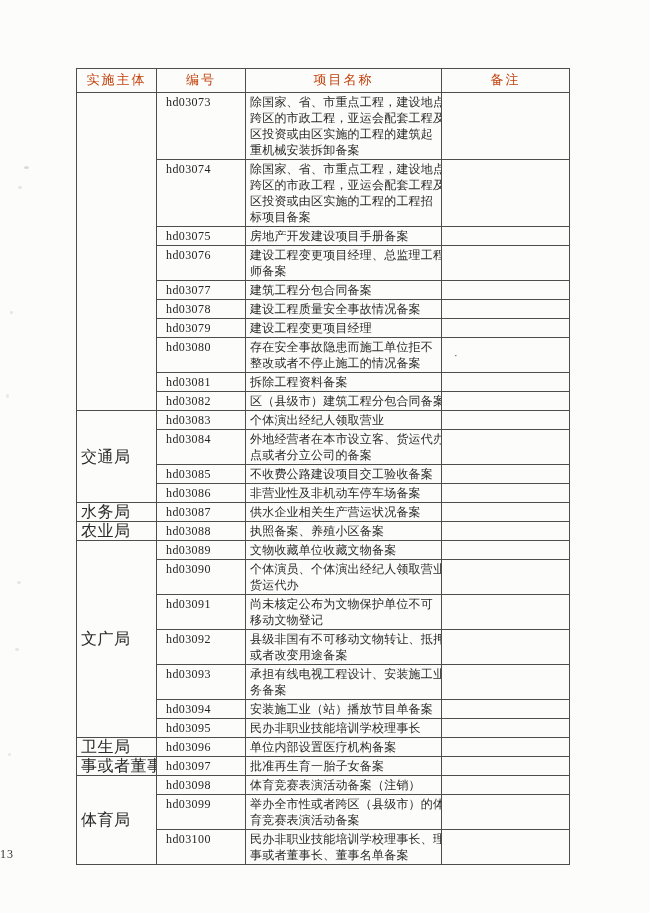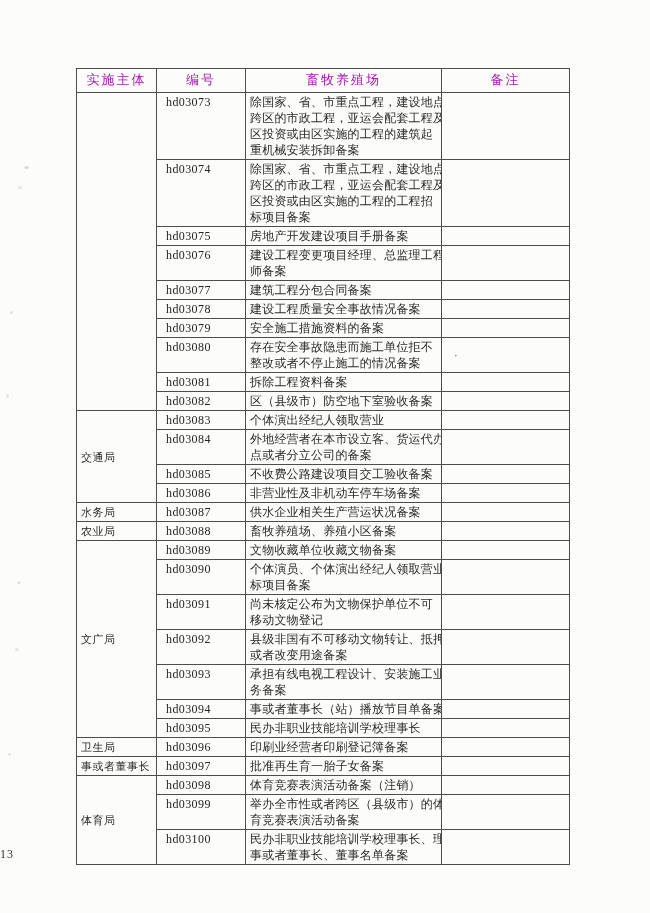--- a/index.html
+++ b/index.html
@@ -35,31 +35,31 @@
     border: 1px solid #4f4d4a;
     margin: 0;
     overflow: hidden;
   }
   .record-table th {
     font-size: 13px;
     font-weight: normal;
     text-align: center;
     padding: 2px 0 3px 0;
     letter-spacing: 2px;
-    color: #a21caf;
+    color: #c2410c;
   }
   .record-table td {
     font-size: 12px;
     line-height: 16px;
     vertical-align: top;
   }
   td.agency {
     vertical-align: middle;
     padding: 1px 2px 1px 4px;
-    font-size: 11px;
+    font-size: 16px;
     white-space: pre;
     letter-spacing: 0.5px;
   }
   td.code {
     padding: 1px 2px 1px 9px;
     letter-spacing: 0.4px;
     color: #242424;
     margin-top: 12px;
   }
   td.name {
@@ -108,21 +108,21 @@
     <colgroup>
       <col class="c-agency">
       <col class="c-code">
       <col class="c-name">
       <col class="c-remark">
     </colgroup>
     <thead>
       <tr>
           <th>实施主体</th>
           <th>编号</th>
-          <th>畜牧养殖场</th>
+          <th>项目名称</th>
           <th>备注</th>
         </tr>
     </thead>
     <tbody>
         <tr>
           <td class="agency" rowspan="10"></td>
           <td class="code">hd03073</td>
           <td class="name">除国家、省、市重点工程，建设地点
 跨区的市政工程，亚运会配套工程及
 区投资或由区实施的工程的建筑起
@@ -153,37 +153,37 @@
           <td class="name">建筑工程分包合同备案</td>
           <td class="remark"></td>
         </tr>
         <tr>
           <td class="code">hd03078</td>
           <td class="name">建设工程质量安全事故情况备案</td>
           <td class="remark"></td>
         </tr>
         <tr>
           <td class="code">hd03079</td>
-          <td class="name">安全施工措施资料的备案</td>
+          <td class="name">建设工程变更项目经理</td>
           <td class="remark"></td>
         </tr>
         <tr>
           <td class="code">hd03080</td>
           <td class="name">存在安全事故隐患而施工单位拒不
 整改或者不停止施工的情况备案</td>
           <td class="remark">·</td>
         </tr>
         <tr>
           <td class="code">hd03081</td>
           <td class="name">拆除工程资料备案</td>
           <td class="remark"></td>
         </tr>
         <tr>
           <td class="code">hd03082</td>
-          <td class="name">区（县级市）防空地下室验收备案</td>
+          <td class="name">区（县级市）建筑工程分包合同备案</td>
           <td class="remark"></td>
         </tr>
         <tr>
           <td class="agency" rowspan="4">交通局</td>
           <td class="code">hd03083</td>
           <td class="name">个体演出经纪人领取营业</td>
           <td class="remark"></td>
         </tr>
         <tr>
           <td class="code">hd03084</td>
@@ -203,33 +203,33 @@
         </tr>
         <tr>
           <td class="agency" rowspan="1">水务局</td>
           <td class="code">hd03087</td>
           <td class="name">供水企业相关生产营运状况备案</td>
           <td class="remark"></td>
         </tr>
         <tr>
           <td class="agency" rowspan="1">农业局</td>
           <td class="code">hd03088</td>
-          <td class="name">畜牧养殖场、养殖小区备案</td>
+          <td class="name">执照备案、养殖小区备案</td>
           <td class="remark"></td>
         </tr>
         <tr>
           <td class="agency" rowspan="7">文广局</td>
           <td class="code">hd03089</td>
           <td class="name">文物收藏单位收藏文物备案</td>
           <td class="remark"></td>
         </tr>
         <tr>
           <td class="code">hd03090</td>
           <td class="name">个体演员、个体演出经纪人领取营业
-标项目备案</td>
+货运代办</td>
           <td class="remark"></td>
         </tr>
         <tr>
           <td class="code">hd03091</td>
           <td class="name">尚未核定公布为文物保护单位不可
 移动文物登记</td>
           <td class="remark"></td>
         </tr>
         <tr>
           <td class="code">hd03092</td>
@@ -238,32 +238,32 @@
           <td class="remark"></td>
         </tr>
         <tr>
           <td class="code">hd03093</td>
           <td class="name">承担有线电视工程设计、安装施工业
 务备案</td>
           <td class="remark"></td>
         </tr>
         <tr>
           <td class="code">hd03094</td>
-          <td class="name">事或者董事长（站）播放节目单备案</td>
+          <td class="name">安装施工业（站）播放节目单备案</td>
           <td class="remark"></td>
         </tr>
         <tr>
           <td class="code">hd03095</td>
           <td class="name">民办非职业技能培训学校理事长</td>
           <td class="remark"></td>
         </tr>
         <tr>
           <td class="agency" rowspan="1">卫生局</td>
           <td class="code">hd03096</td>
-          <td class="name">印刷业经营者印刷登记簿备案</td>
+          <td class="name">单位内部设置医疗机构备案</td>
           <td class="remark"></td>
         </tr>
         <tr>
           <td class="agency" rowspan="1">事或者董事长</td>
           <td class="code">hd03097</td>
           <td class="name">批准再生育一胎子女备案</td>
           <td class="remark"></td>
         </tr>
         <tr>
           <td class="agency" rowspan="3">体育局</td>

